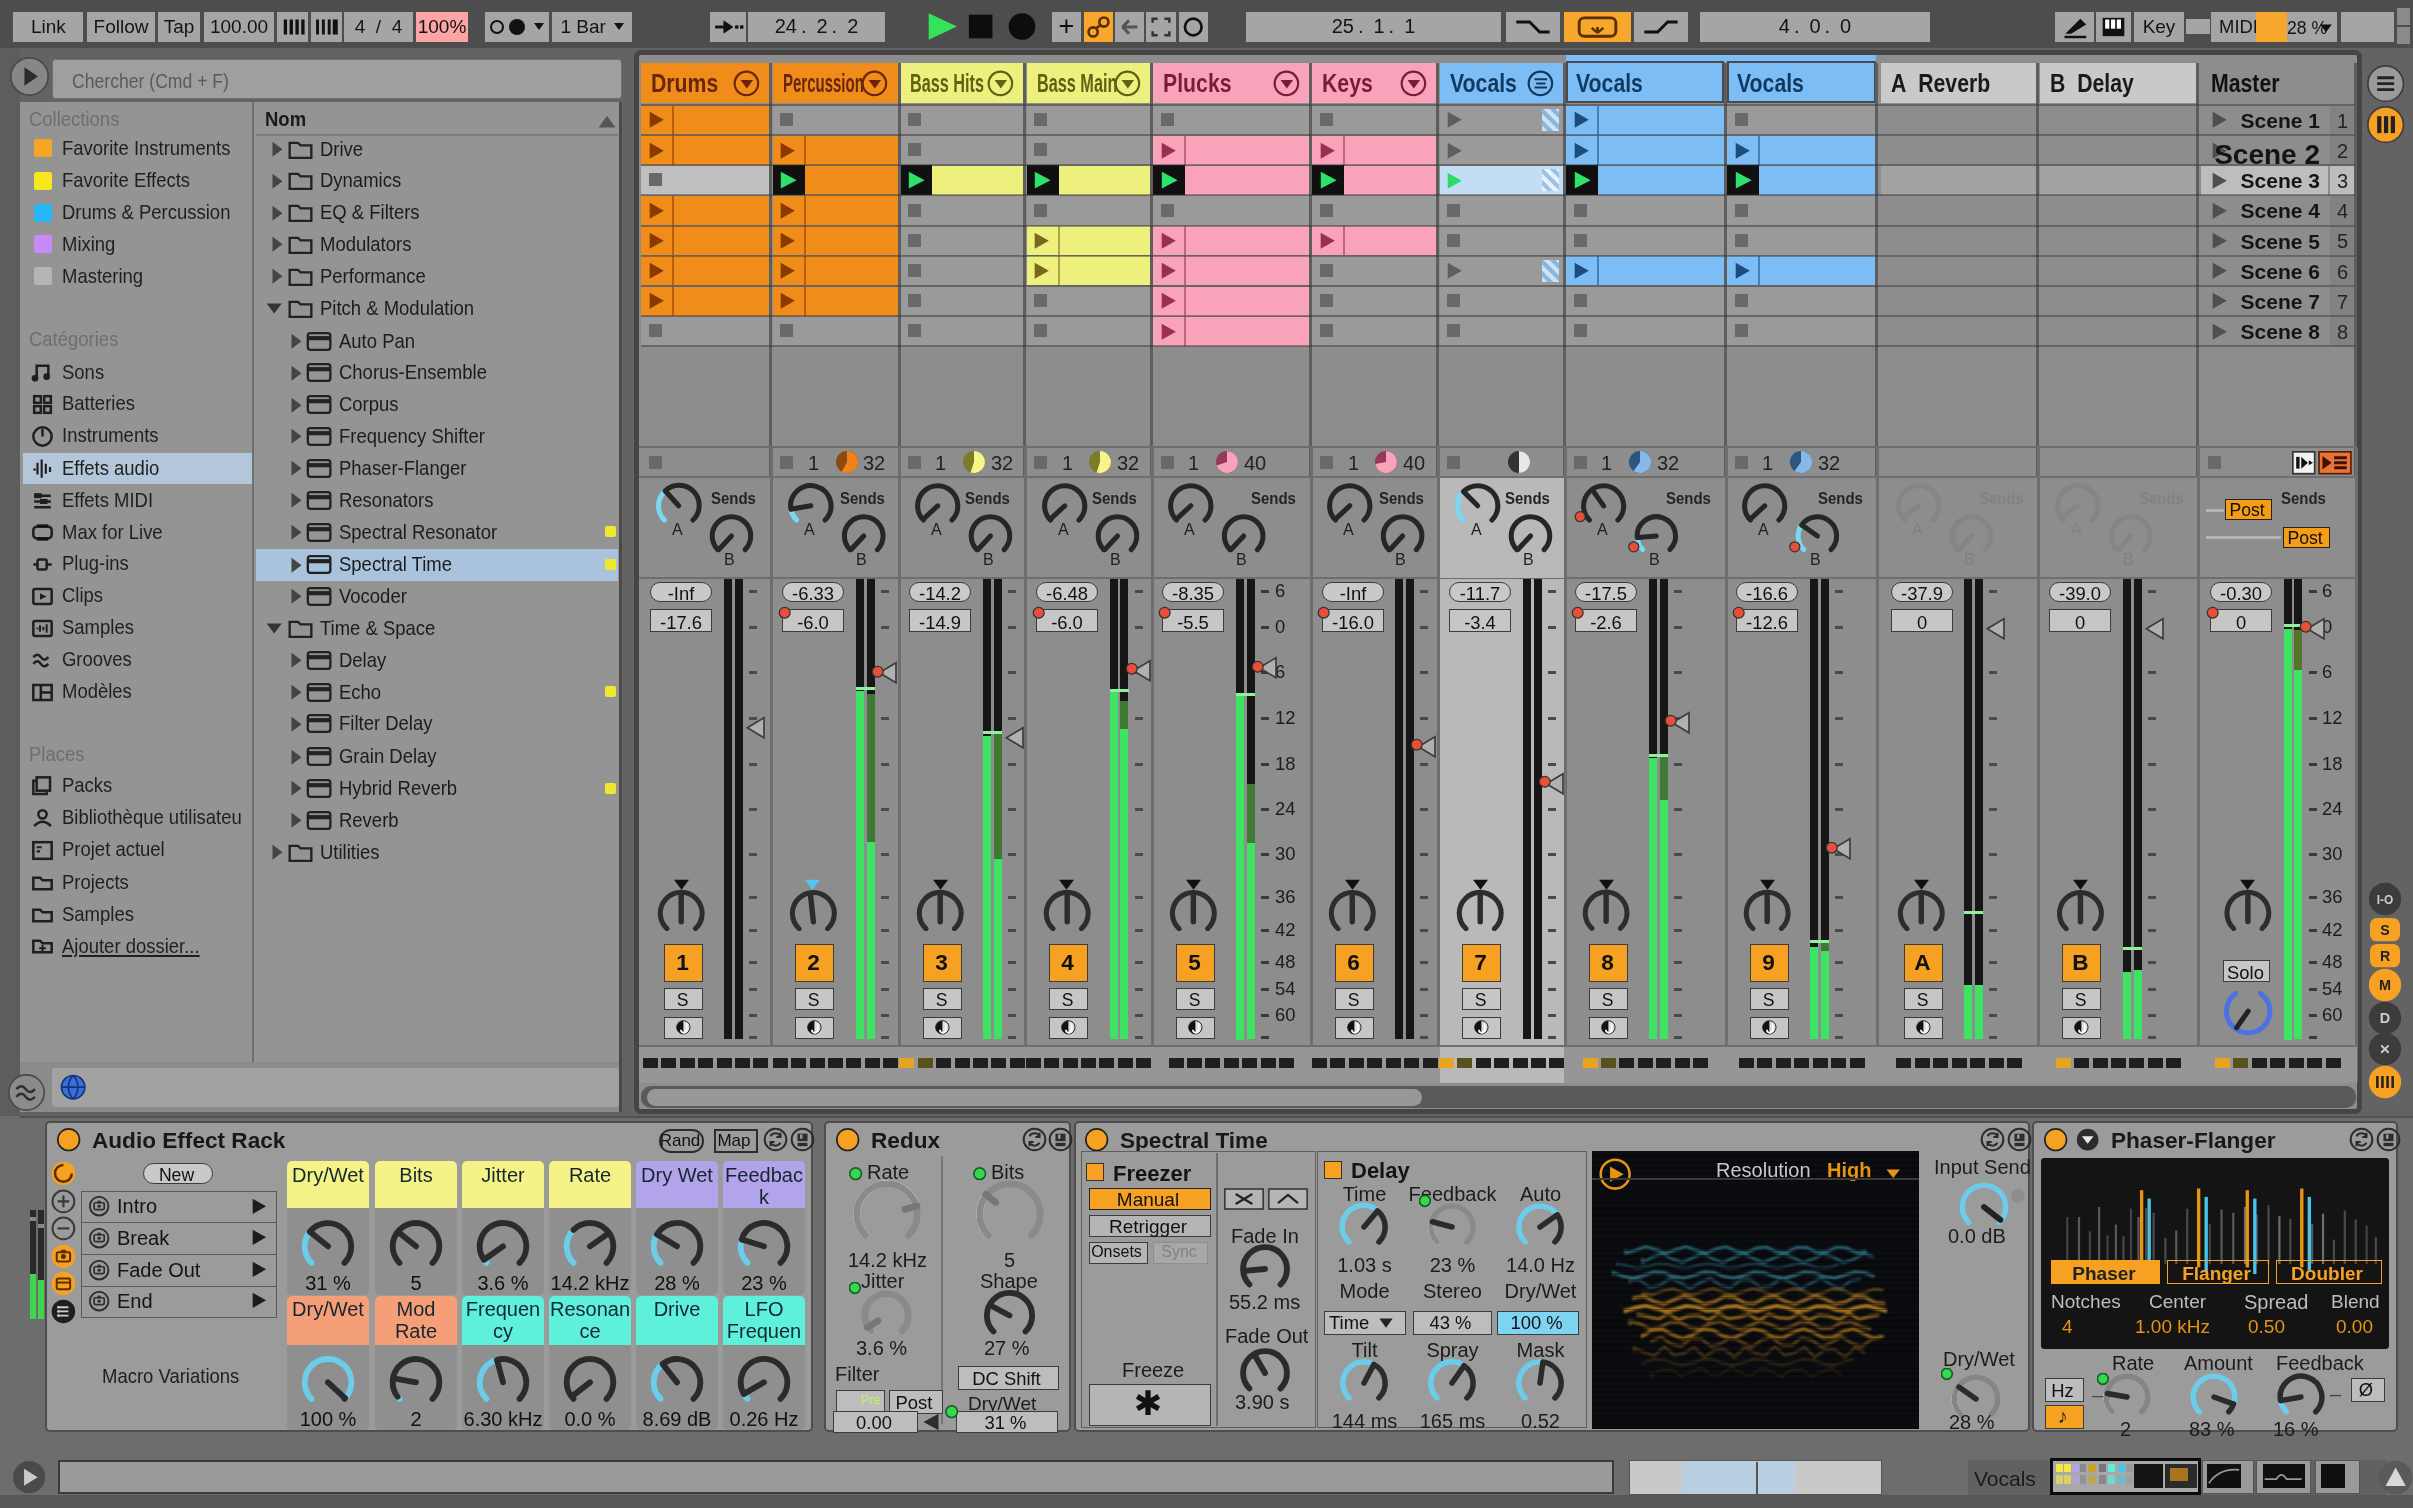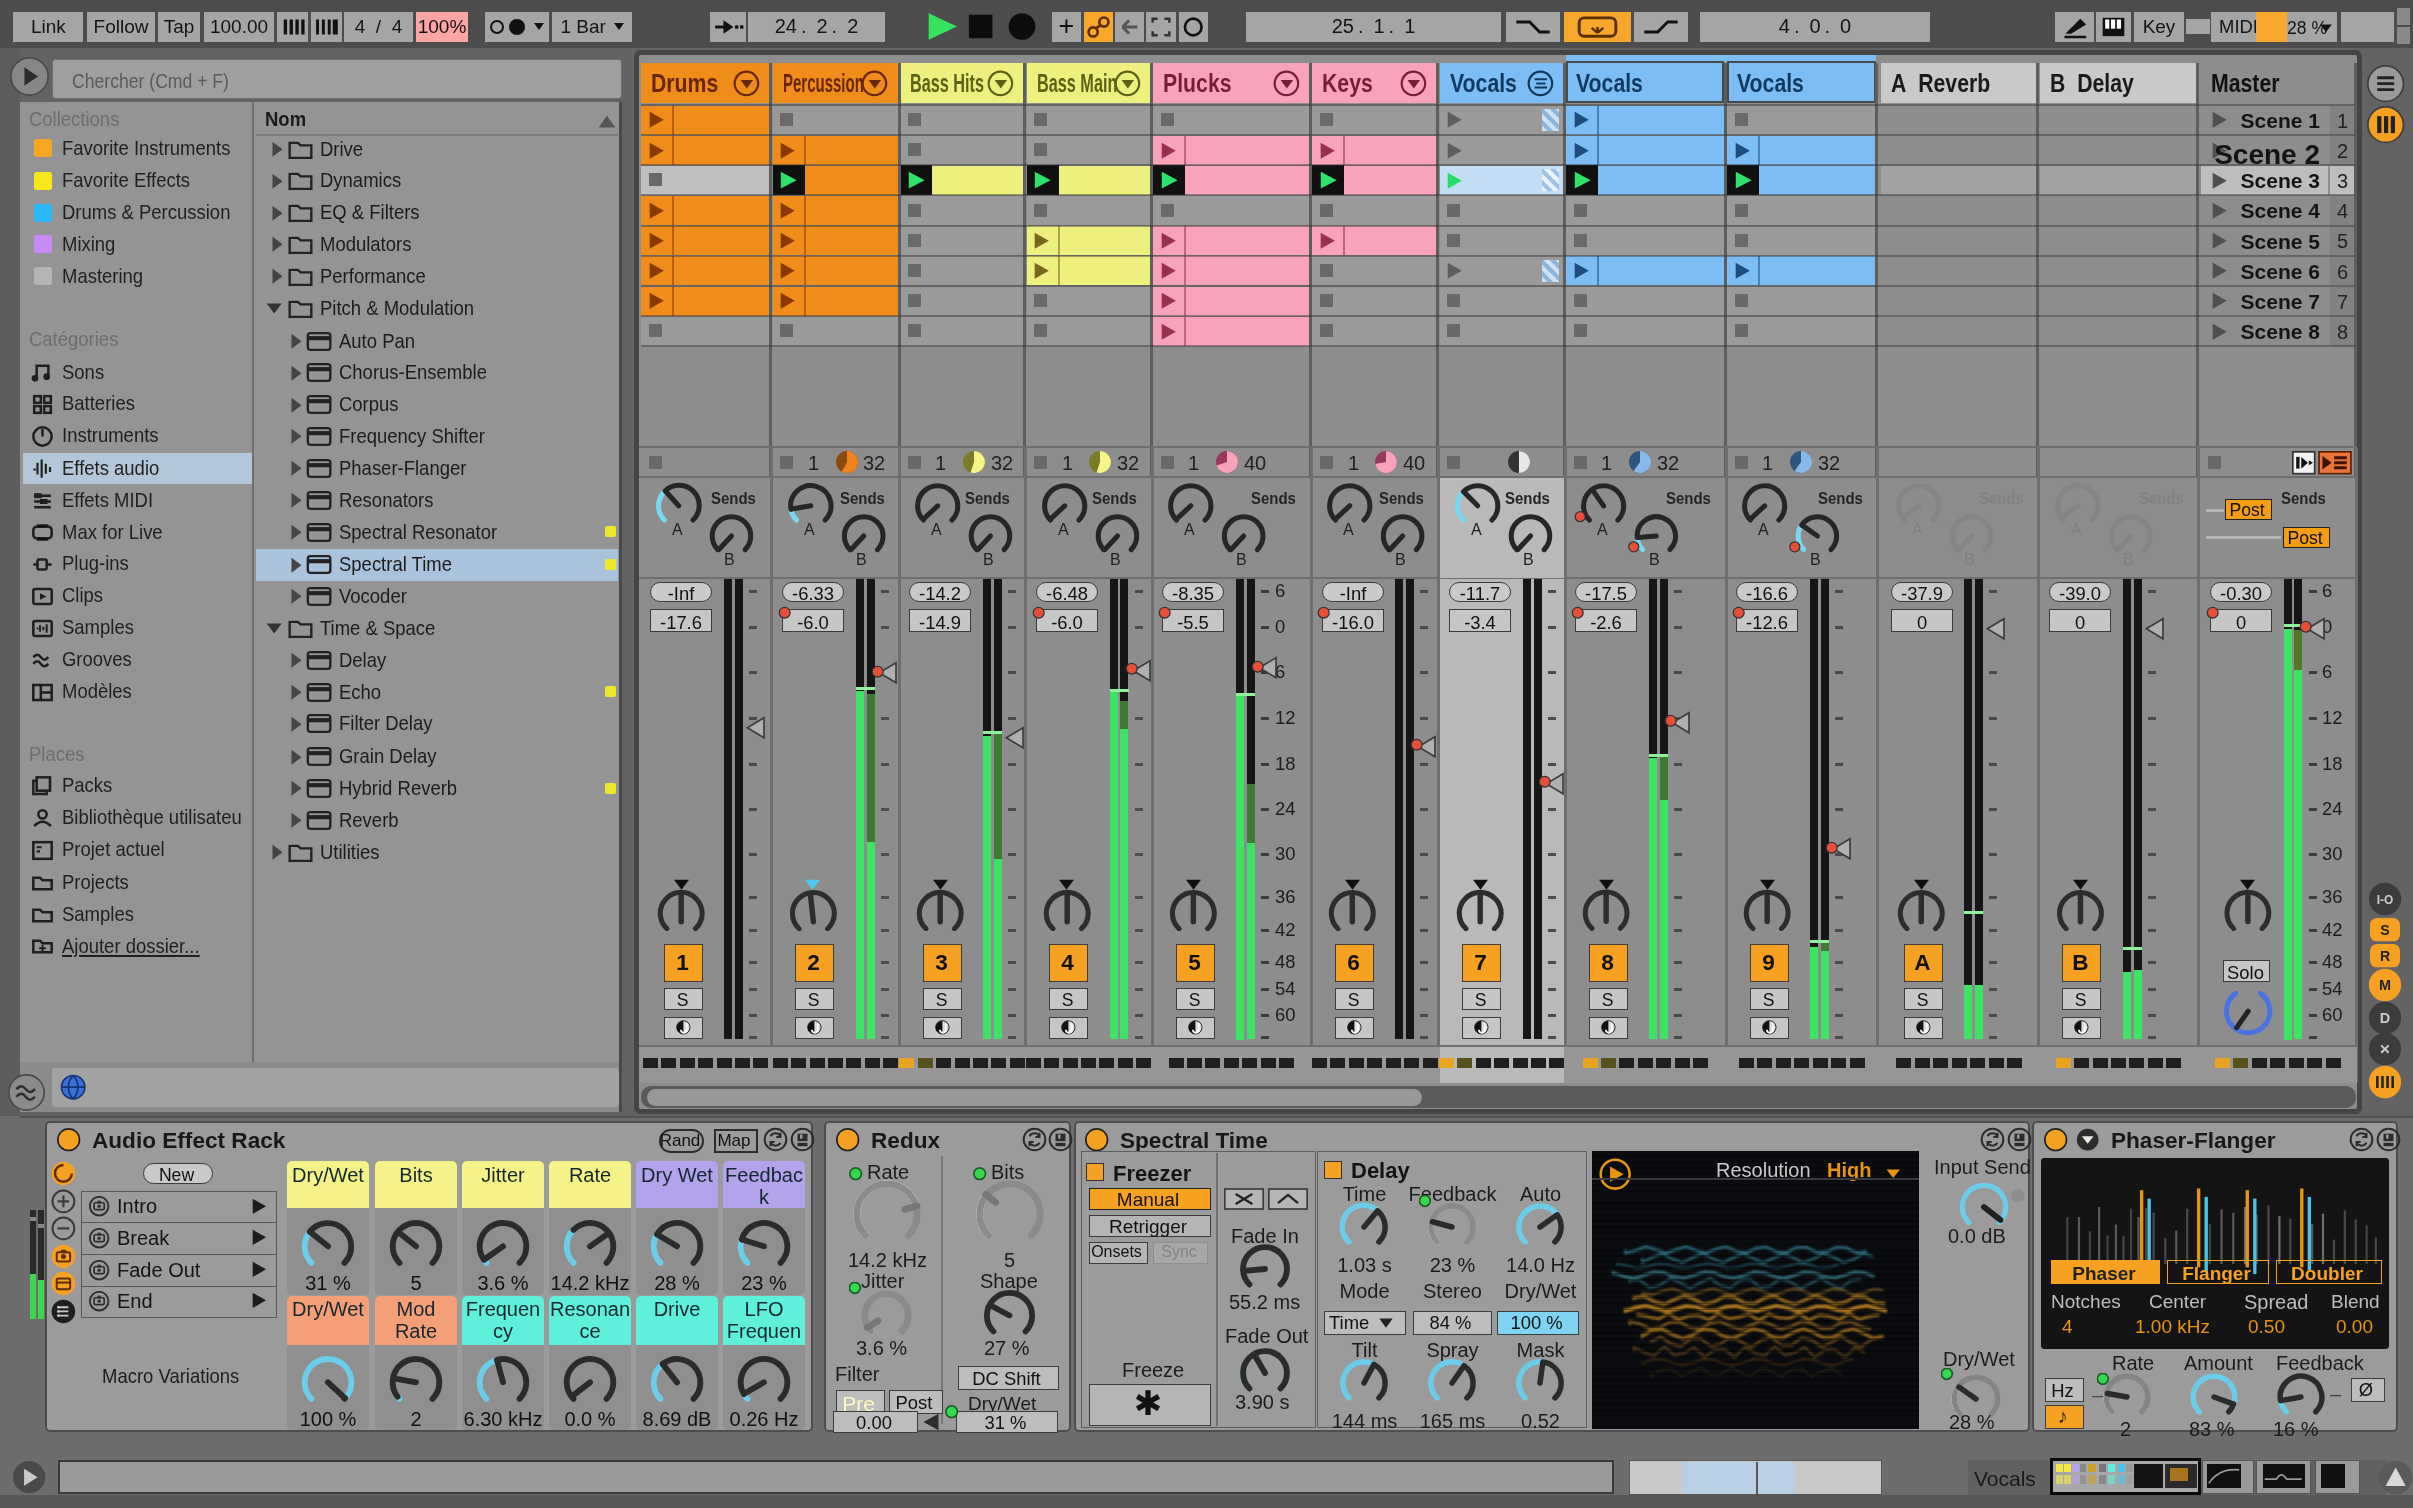--- a/index.html
+++ b/index.html
@@ -2145,21 +2145,21 @@
     <div class="abs" style="left:980px;top:1270px;font-size:20px;color:#1c1c1c">Shape</div>
     <svg class="abs" style="left:981px;top:1287px;" width="57" height="57" viewBox="0 0 68 68">
       <path d="M 14.9 53.1 A 27 27 0 0 1 10.2 21.3" fill="none" stroke="#6ccdeb" stroke-width="7" stroke-linecap="round"></path>
       <path d="M 14.9 53.1 A 27 27 0 1 1 53.1 53.1" fill="none" stroke="#2b2b2b" stroke-width="7" stroke-linecap="round"></path>
       <line x1="34.0" y1="34.0" x2="11.0" y2="21.8" stroke="#2b2b2b" stroke-width="7" stroke-linecap="round"></line>
     </svg>
     <div class="abs" style="left:984px;top:1337px;font-size:20px;color:#1c1c1c">27 %</div>
     <div class="abs" style="left:835px;top:1363px;font-size:20px;color:#1c1c1c">Filter</div>
     <div class="abs" style="left:836px;top:1390px;width:49px;height:23.5px;background:#bdbdbd;border:1.7px solid #3c3c3c"></div>
     <div class="abs" style="left:836px;top:1392px;">
-      <div style="width:45px;text-align:center;font-size:21px;color:#fef9c3">Pre</div>
+      <div style="width:45px;text-align:right;font-size:13px;color:#bef264">Pre</div>
     </div>
     <div class="abs" style="left:889px;top:1390px;width:54px;height:23.5px;background:#bdbdbd;border:1.7px solid #3c3c3c"></div>
     <div class="abs" style="left:889px;top:1392px;">
       <div style="width:50px;text-align:center;font-size:18.4px;color:#111">Post</div>
     </div>
     <div class="abs" style="left:958px;top:1366px;width:101px;height:23.5px;background:#bdbdbd;border:1.7px solid #3c3c3c"></div>
     <div class="abs" style="left:958px;top:1368px;">
       <div style="width:97px;text-align:center;font-size:18.4px;color:#111">DC Shift</div>
     </div>
     <div class="abs" style="left:968px;top:1393px;font-size:19px;color:#1c1c1c">Dry/Wet</div>
@@ -2288,21 +2288,21 @@
     <div class="abs" style="left:1490px;top:1280px;">
       <div style="width:101px;text-align:center;font-size:20px;color:#1c1c1c">Dry/Wet</div>
     </div>
     <div class="abs" style="left:1324px;top:1311px;width:82px;height:23.5px;background:#bdbdbd;border:1.7px solid #3c3c3c"></div>
     <div class="abs" style="left:1329px;top:1312px;font-size:18.4px;color:#111">Time</div>
     <svg class="abs" style="left:1376px;top:1316px;" width="20" height="15" viewBox="0 0 24 18">
       <polygon points="4,3 20,3 12,14" fill="#222"></polygon>
     </svg>
     <div class="abs" style="left:1413px;top:1311px;width:79px;height:23.5px;background:#bdbdbd;border:1.7px solid #3c3c3c"></div>
     <div class="abs" style="left:1413px;top:1312px;">
-      <div style="width:75px;text-align:center;font-size:18.4px;color:#111">84 %</div>
+      <div style="width:75px;text-align:center;font-size:18.4px;color:#111">43 %</div>
     </div>
     <div class="abs" style="left:1497px;top:1311px;width:82px;height:23.5px;background:#7fd4f2;border:1.7px solid #3c3c3c"></div>
     <div class="abs" style="left:1497px;top:1312px;">
       <div style="width:79px;text-align:center;font-size:18.4px;color:#111">100 %</div>
     </div>
     <div class="abs" style="left:1306px;top:1339px;">
       <div style="width:117px;text-align:center;font-size:20px;color:#1c1c1c">Tilt</div>
     </div>
     <svg class="abs" style="left:1337px;top:1356px;" width="54" height="54" viewBox="0 0 64 64">
       <path d="M 14.3 49.7 A 25 25 0 0 1 43.7 9.9" fill="none" stroke="#6ccdeb" stroke-width="6.5" stroke-linecap="round"></path>

